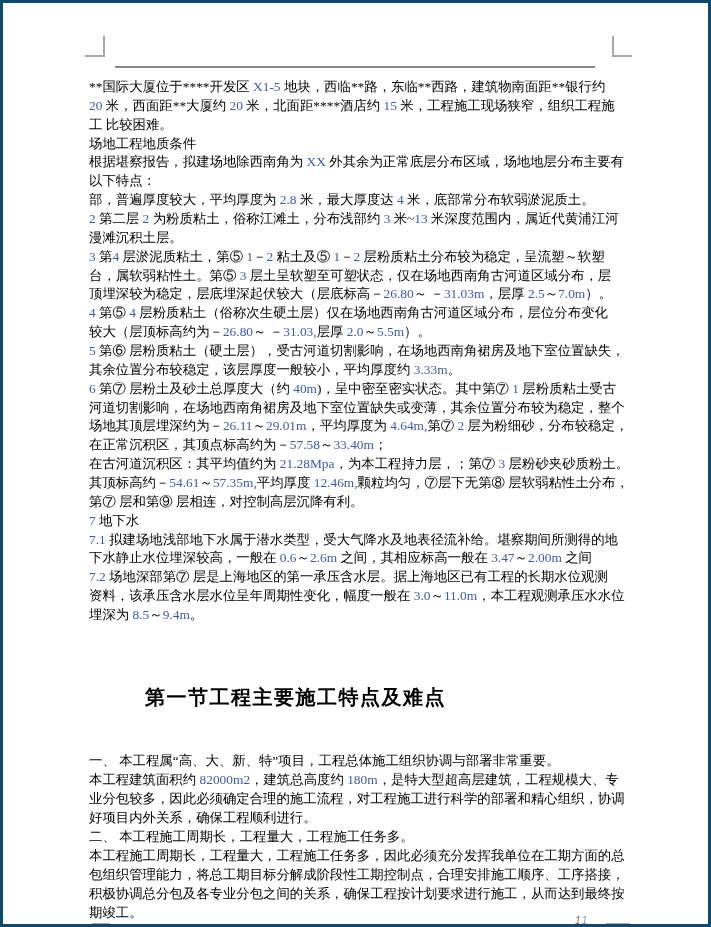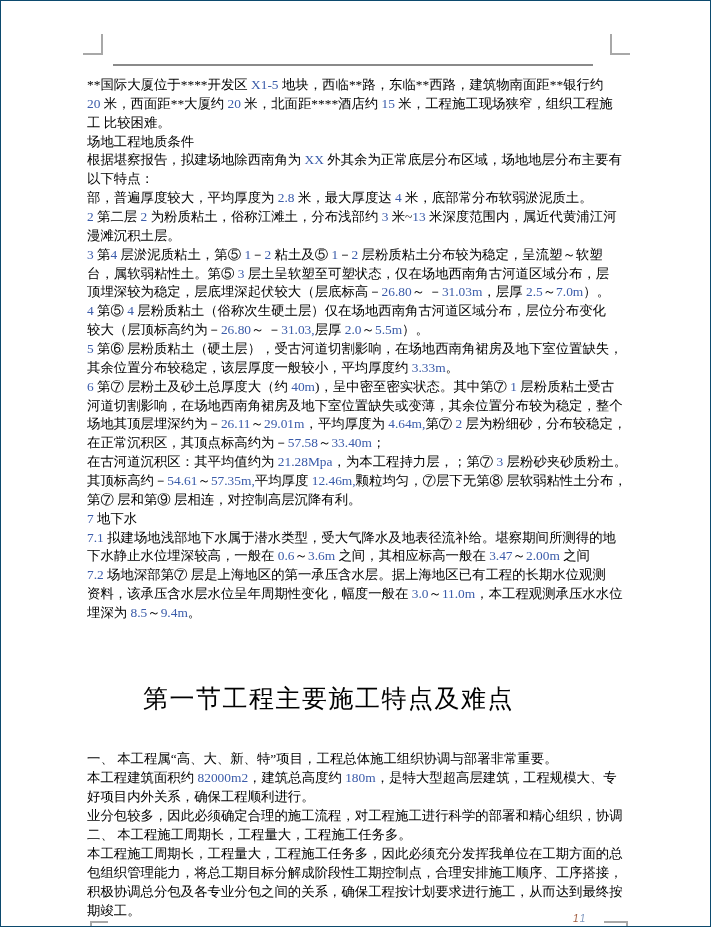--- a/index.html
+++ b/index.html
@@ -9,21 +9,21 @@
     height: 927px;
     background: #ffffff;
     font-family: "Liberation Serif", "DejaVu Serif", serif;
   }
   .page {
     position: absolute;
     left: 0; top: 0;
     width: 711px;
     height: 927px;
     background: #ffffff;
-    border: 1px solid #0c4a6e;
+    border: 3px solid #0c4a6e;
     box-sizing: border-box;
     overflow: hidden;
   }
   
   .header-rule {
     position: absolute;
     left: 112px;
     top: 63px;
     width: 480px;
     height: 0;
@@ -47,22 +47,22 @@
   #body-block  { top: 75px;  line-height: 18.86px; }
   #second-block{ top: 728px; line-height: 19px; margin-top: 20px; }
   .line { white-space: nowrap; }
   .num { color: #3a5ba9; }
 
   
   .section-heading {
     position: absolute;
     left: 142px;
     top: 681px;
-    font-size: 25px;
-    font-weight: normal;
+    font-size: 20px;
+    font-weight: bold;
     letter-spacing: 1.5px;
     color: #000000;
     white-space: nowrap;
   }
 
   
   .page-number {
     position: absolute;
     left: 572px;
     top: 912px;
@@ -105,33 +105,33 @@
       <div class="line">其余位置分布较稳定，该层厚度一般较小，平均厚度约 <span class="num">3.33m</span>。</div>
       <div class="line"><span class="num">6</span> 第⑦ 层粉土及砂土总厚度大（约 <span class="num">40m</span>)，呈中密至密实状态。其中第⑦ <span class="num">1</span> 层粉质粘土受古</div>
       <div class="line">河道切割影响，在场地西南角裙房及地下室位置缺失或变薄，其余位置分布较为稳定，整个</div>
       <div class="line">场地其顶层埋深约为－<span class="num">26.11</span>～<span class="num">29.01m</span>，平均厚度为 <span class="num">4.64m,</span>第⑦ <span class="num">2</span> 层为粉细砂，分布较稳定，</div>
       <div class="line">在正常沉积区，其顶点标高约为－<span class="num">57.58</span>～<span class="num">33.40m</span>；</div>
       <div class="line">在古河道沉积区：其平均值约为 <span class="num">21.28Mpa</span>，为本工程持力层，；第⑦ <span class="num">3</span> 层粉砂夹砂质粉土。</div>
       <div class="line">其顶标高约－<span class="num">54.61</span>～<span class="num">57.35m,</span>平均厚度 <span class="num">12.46m,</span>颗粒均匀，⑦层下无第⑧ 层软弱粘性土分布，</div>
       <div class="line">第⑦ 层和第⑨ 层相连，对控制高层沉降有利。</div>
       <div class="line"><span class="num">7</span> 地下水</div>
       <div class="line"><span class="num">7.1</span> 拟建场地浅部地下水属于潜水类型，受大气降水及地表径流补给。堪察期间所测得的地</div>
-      <div class="line">下水静止水位埋深较高，一般在 <span class="num">0.6</span>～<span class="num">3.6m</span> 之间，其相应标高一般在 <span class="num">3.47</span>～<span class="num">2.00m</span> 之间</div>
+      <div class="line">下水静止水位埋深较高，一般在 <span class="num">0.6</span>～<span class="num">2.6m</span> 之间，其相应标高一般在 <span class="num">3.47</span>～<span class="num">2.00m</span> 之间</div>
       <div class="line"><span class="num">7.2</span> 场地深部第⑦ 层是上海地区的第一承压含水层。据上海地区已有工程的长期水位观测</div>
       <div class="line">资料，该承压含水层水位呈年周期性变化，幅度一般在 <span class="num">3.0</span>～<span class="num">11.0m</span>，本工程观测承压水水位</div>
       <div class="line">埋深为 <span class="num">8.5</span>～<span class="num">9.4m</span>。</div>
     </div>
 
   <div class="section-heading">第一节工程主要施工特点及难点</div>
 
   <div class="textblock" id="second-block">
       <div class="line">一、 本工程属“高、大、新、特”项目，工程总体施工组织协调与部署非常重要。</div>
       <div class="line">本工程建筑面积约 <span class="num">82000m2</span>，建筑总高度约 <span class="num">180m</span>，是特大型超高层建筑，工程规模大、专</div>
+      <div class="line">业分包较多，因此必须确定合理的施工流程，对工程施工进行科学的部署和精心组织，协调</div>
       <div class="line">好项目内外关系，确保工程顺利进行。</div>
-      <div class="line">业分包较多，因此必须确定合理的施工流程，对工程施工进行科学的部署和精心组织，协调</div>
       <div class="line">二、 本工程施工周期长，工程量大，工程施工任务多。</div>
       <div class="line">本工程施工周期长，工程量大，工程施工任务多，因此必须充分发挥我单位在工期方面的总</div>
       <div class="line">包组织管理能力，将总工期目标分解成阶段性工期控制点，合理安排施工顺序、工序搭接，</div>
       <div class="line">积极协调总分包及各专业分包之间的关系，确保工程按计划要求进行施工，从而达到最终按</div>
       <div class="line">期竣工。</div>
     </div>
 
   <div class="page-number">
     <span class="d1">1</span><span class="d2">1</span>
   </div>

